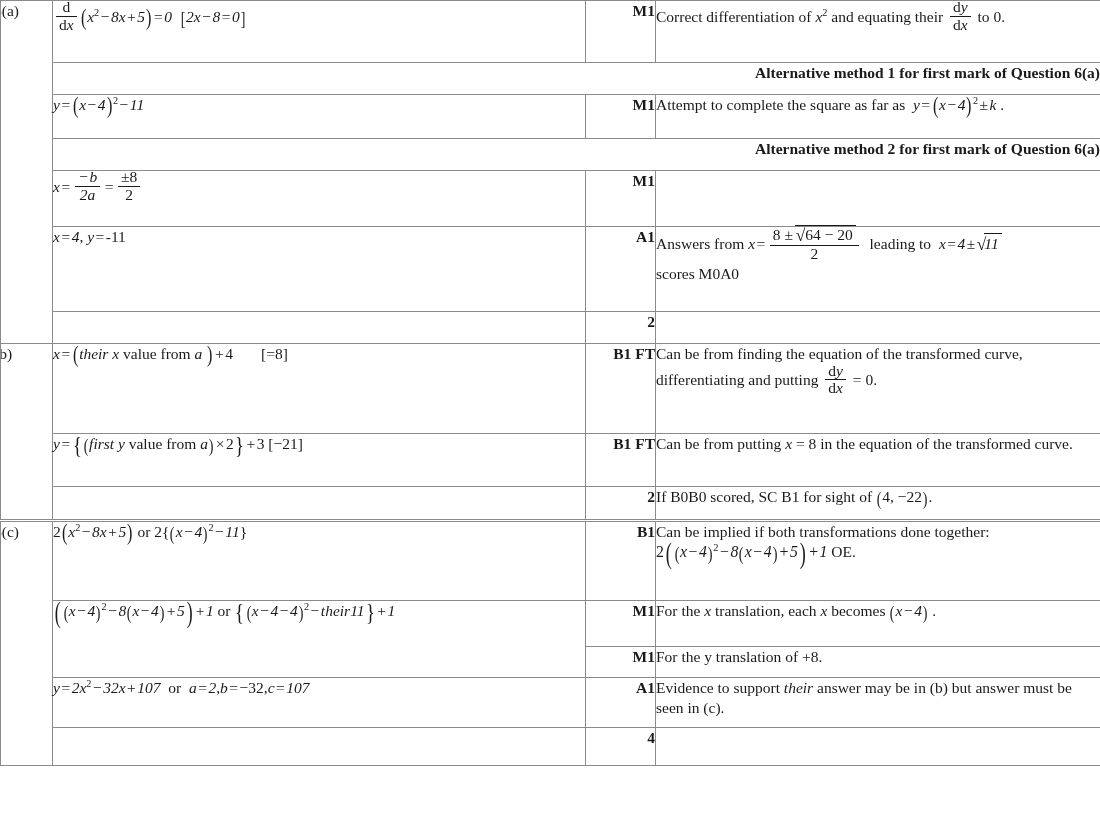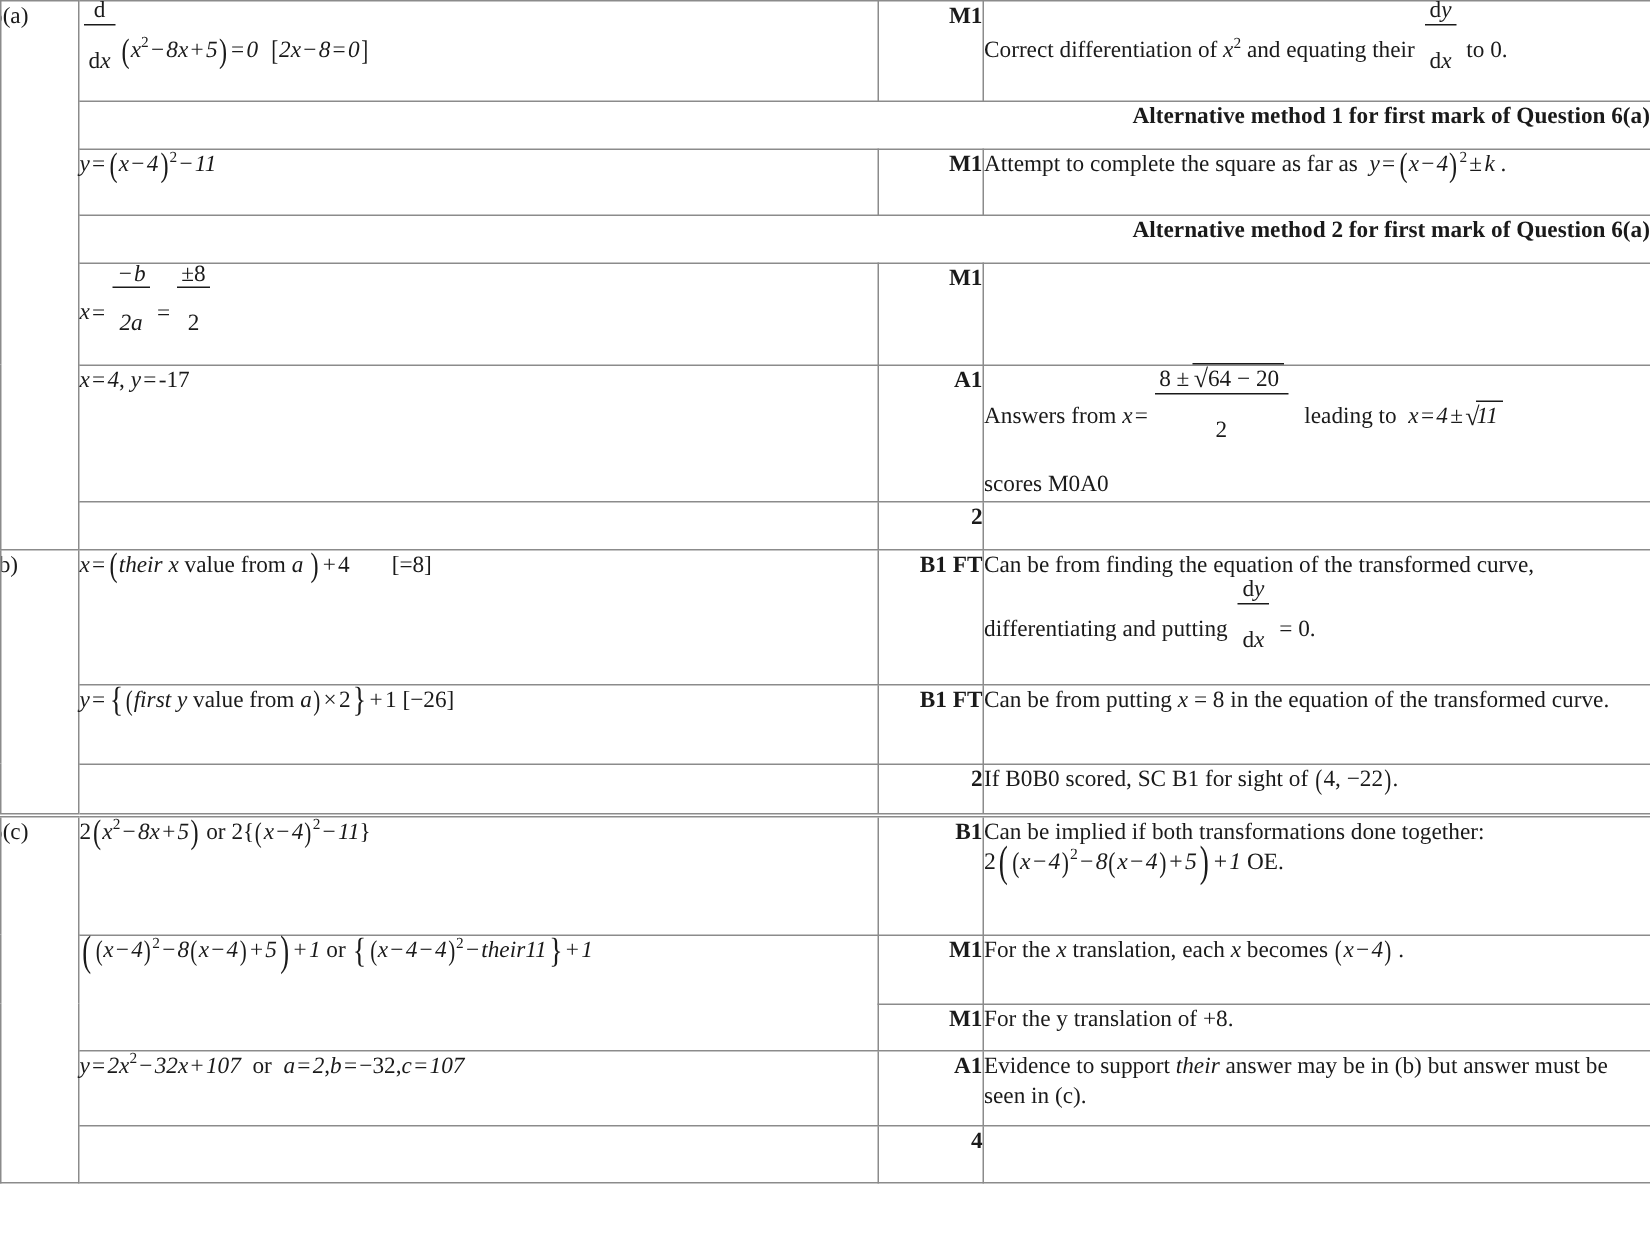--- a/index.html
+++ b/index.html
@@ -121,21 +121,21 @@
   .frac {
     display: inline-block;
     vertical-align: middle;
     text-align: center;
     line-height: 1.08;
     margin: 0 3px;
     position: relative;
     top: -0.12em;
   }
   .frac .num { display: block; padding: 0 3px; }
-  .frac .den { display: block; border-top: 1px solid #1a1a1a; padding: 16px 3px; }
+  .frac .den { display: block; border-top: 1px solid #1a1a1a; padding: 0 3px; }
 
   .bigparen {
     display: inline-block;
     font-size: 1.45em;
     font-style: normal;
     vertical-align: middle;
     transform: scaleX(0.72);
     line-height: 0.9;
     position: relative;
     top: -0.02em;
@@ -225,21 +225,21 @@
   <tr class="h-r3">
     <td class="work">
       <span class="eq m"><span class="mi">x</span><span class="op">=</span><span class="frac"><span class="num"><span class="op">−</span><span class="mi">b</span></span><span class="den">2<span class="mi">a</span></span></span><span class="op">=</span><span class="frac"><span class="num mu">±8</span><span class="den mu">2</span></span></span>
     </td>
     <td class="marks">M1</td>
     <td class="notes"></td>
   </tr>
 
   <tr class="h-r4">
     <td class="work">
-      <span class="eq m"><span class="mi">x</span><span class="op">=</span>4<span class="mu">,</span> <span class="mi">y</span><span class="op">=</span><span class="mu">-17</span></span>
+      <span class="eq m"><span class="mi">x</span><span class="op">=</span>4<span class="mu">,</span> <span class="mi">y</span><span class="op">=</span><span class="mu">-11</span></span>
     </td>
     <td class="marks">A1</td>
     <td class="notes">
       <span>Answers from&nbsp;<span class="eq m"><span class="mi">x</span><span class="op">=</span><span class="frac"><span class="num mu">8&nbsp;±&nbsp;<span class="sqrt"><span class="radical">√</span><span class="sqrt" style="border:none;padding:0;margin:0">64&nbsp;−&nbsp;20</span></span></span><span class="den mu">2</span></span></span>&nbsp; leading to&nbsp; <span class="eq m"><span class="mi">x</span><span class="op">=</span>4<span class="op">±</span><span class="radical">√</span><span class="sqrt" style="padding-left:0">11</span></span><br>scores M0A0</span>
     </td>
   </tr>
 
   <tr class="h-tot">
     <td class="work"></td>
     <td class="marks">2</td>
@@ -252,21 +252,21 @@
       <span class="eq m"><span class="mi">x</span><span class="op">=</span><span class="bigparen">(</span><span class="mi">their x</span> <span class="mu">value from</span> <span class="mi">a</span> <span class="bigparen">)</span><span class="op">+</span><span class="mu">4</span><span class="spacer-wide"></span><span class="mu">[=8]</span></span>
     </td>
     <td class="marks">B1 FT</td>
     <td class="notes">
       <span>Can be from finding the equation of the transformed curve, differentiating and putting <span class="frac"><span class="num"><span class="mu">d</span><span class="mi">y</span></span><span class="den"><span class="mu">d</span><span class="mi">x</span></span></span> = 0.</span>
     </td>
   </tr>
 
   <tr class="h-b2">
     <td class="work">
-      <span class="eq m"><span class="mi">y</span><span class="op">=</span><span class="brace">{</span><span class="medparen">(</span><span class="mi">first y</span> <span class="mu">value from</span> <span class="mi">a</span><span class="medparen">)</span><span class="op">×</span><span class="mu">2</span><span class="brace">}</span><span class="op">+</span><span class="mu">1 [−26]</span></span>
+      <span class="eq m"><span class="mi">y</span><span class="op">=</span><span class="brace">{</span><span class="medparen">(</span><span class="mi">first y</span> <span class="mu">value from</span> <span class="mi">a</span><span class="medparen">)</span><span class="op">×</span><span class="mu">2</span><span class="brace">}</span><span class="op">+</span><span class="mu">3 [−21]</span></span>
     </td>
     <td class="marks">B1 FT</td>
     <td class="notes">
       <span>Can be from putting <span class="mi">x</span> = 8 in the equation of the transformed curve.</span>
     </td>
   </tr>
 
   <tr class="h-btot">
     <td class="work"></td>
     <td class="marks">2</td>

